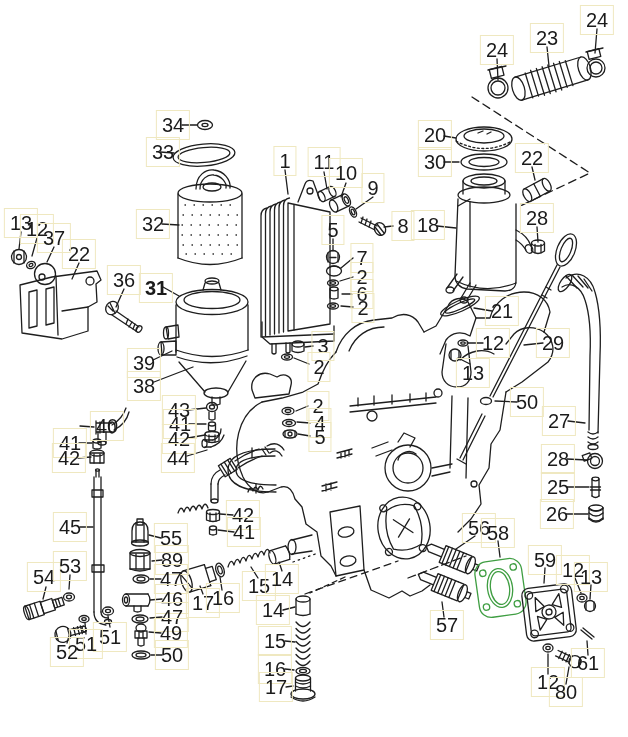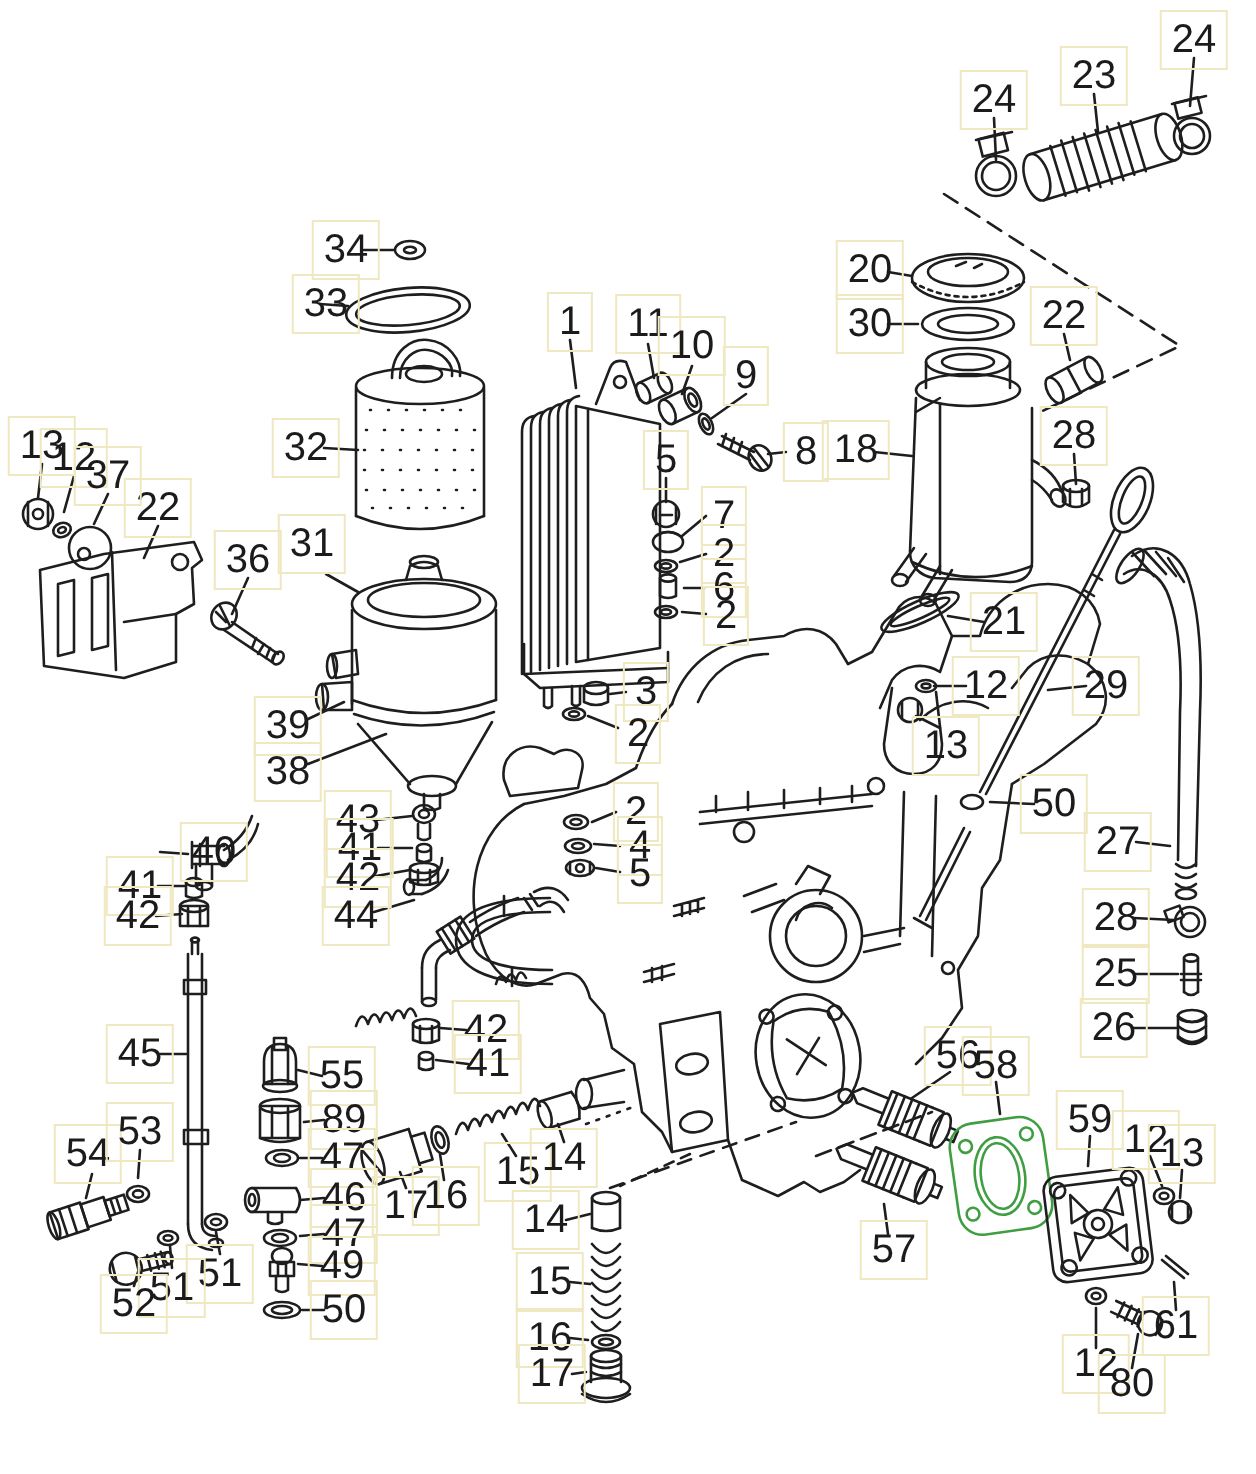--- a/index.html
+++ b/index.html
@@ -577,21 +577,21 @@
       <div class="lbl" style="left: 473px; top: 373px;">13</div>
       <div class="lbl" style="left: 553px; top: 343px;">29</div>
       <div class="lbl" style="left: 527px; top: 402px;">50</div>
       <div class="lbl" style="left: 559px; top: 421px;">27</div>
       <div class="lbl" style="left: 558px; top: 459px;">28</div>
       <div class="lbl" style="left: 558px; top: 487px;">25</div>
       <div class="lbl" style="left: 557px; top: 514px;">26</div>
       <div class="lbl" style="left: 173px; top: 125px;">34</div>
       <div class="lbl" style="left: 151px; top: 152px; margin-left: 12px;">33</div>
       <div class="lbl" style="left: 153px; top: 224px;">32</div>
-      <div class="lbl" style="left: 156px; top: 272px;">31</div>
+      <div class="lbl" style="left: 156px; top: 288px; font-weight: bold;">31</div>
       <div class="lbl" style="left: 124px; top: 280px;">36</div>
       <div class="lbl" style="left: 79px; top: 254px;">22</div>
       <div class="lbl" style="left: 21px; top: 223px;">13</div>
       <div class="lbl" style="left: 37px; top: 229px;">12</div>
       <div class="lbl" style="left: 54px; top: 238px;">37</div>
       <div class="lbl" style="left: 144px; top: 363px;">39</div>
       <div class="lbl" style="left: 144px; top: 386px;">38</div>
       <div class="lbl" style="left: 179px; top: 410px;">43</div>
       <div class="lbl" style="left: 180px; top: 424px;">41</div>
       <div class="lbl" style="left: 179px; top: 439px;">42</div>

